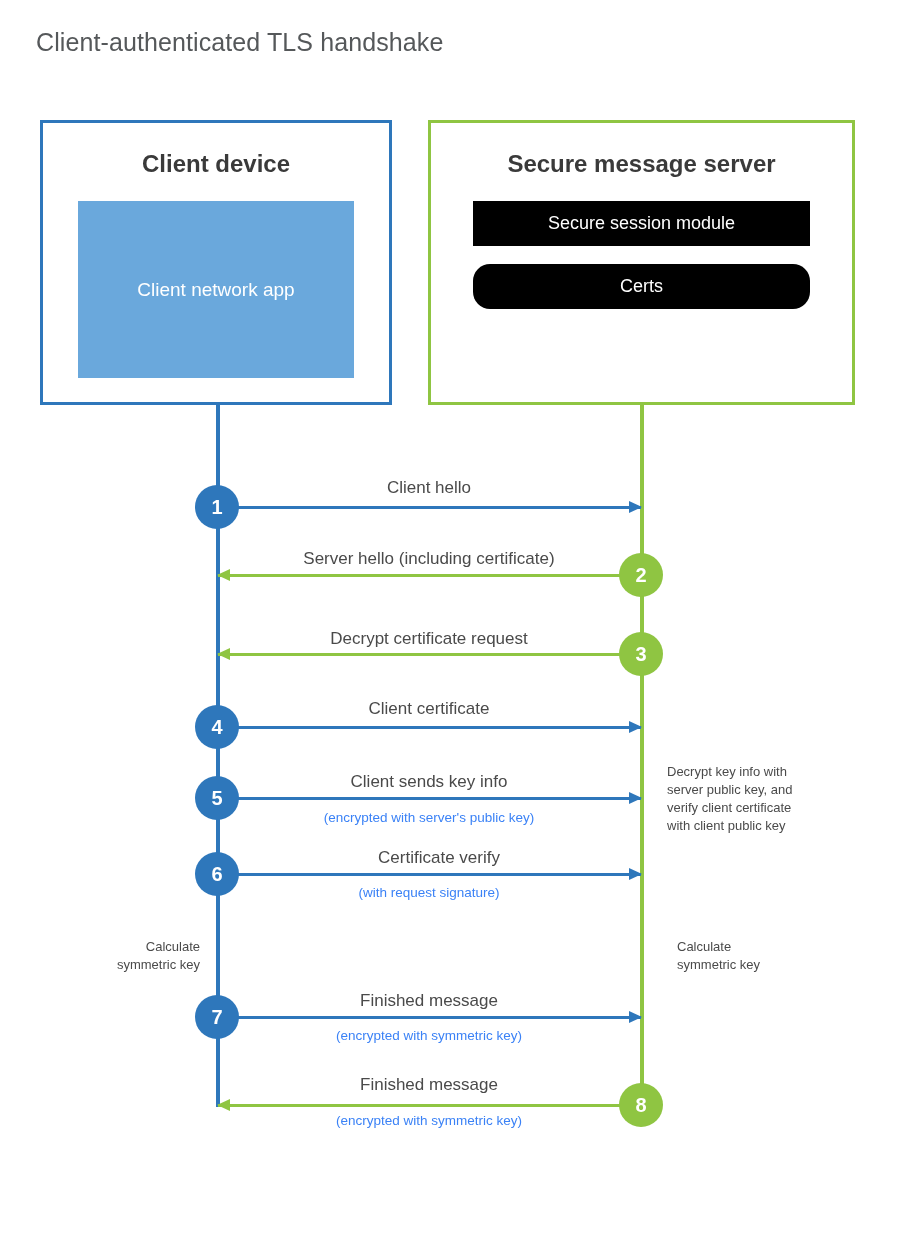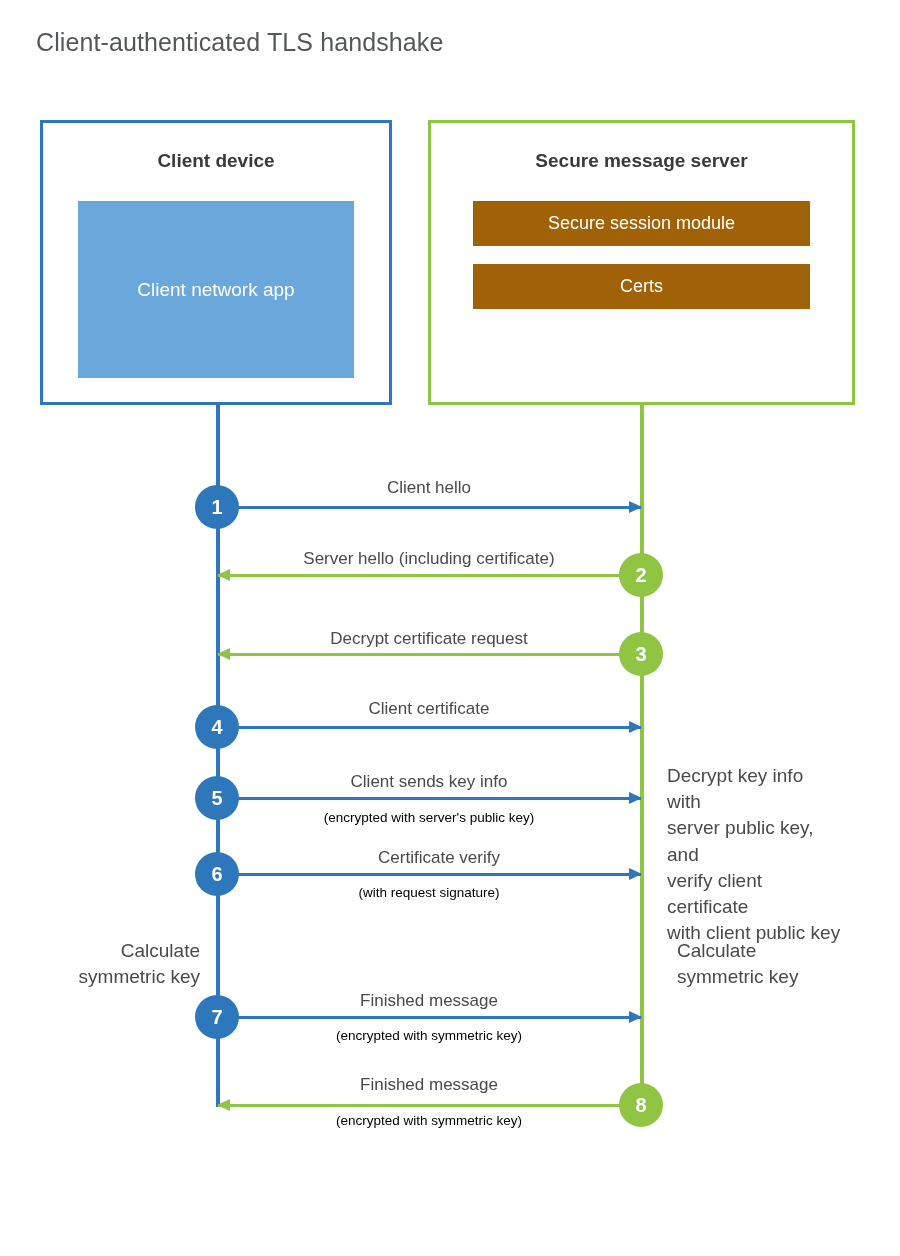--- a/index.html
+++ b/index.html
@@ -47,21 +47,21 @@
     width: 427px;
     height: 285px;
     border: 3px solid #8fc542;
   }
   .actor-title {
     position: absolute;
     left: 0;
     right: 0;
     top: 27px;
     text-align: center;
-    font-size: 19px;
+    font-size: 24px;
     font-weight: bold;
     color: #3a3a3a;
   }
 
   #client-app {
     position: absolute;
     left: 35px;
     top: 78px;
     width: 276px;
     height: 177px;
@@ -75,30 +75,30 @@
     line-height: 1.45;
     padding: 0 14px;
     box-sizing: border-box;
   }
 
   .server-bar {
     position: absolute;
     left: 42px;
     width: 337px;
     height: 45px;
-    background: #a16207;
+    background: #000000;
     color: #ffffff;
     font-size: 18px;
     display: flex;
     align-items: center;
     justify-content: center;
     box-sizing: border-box;
   }
   #server-bar-0 { top: 78px; }
-  #server-bar-1 { top: 141px; }
+  #server-bar-1 { top: 141px; border-radius: 17px; }
   #server-bar-2 { top: 204px; }
 
   
   .lifeline {
     position: absolute;
     width: 4px;
   }
   #client-lifeline {
     left: 216px;
     top: 403px;
@@ -158,27 +158,27 @@
     position: absolute;
     text-align: center;
     font-size: 17px;
     color: #4a4a4a;
     white-space: nowrap;
   }
   .msg-sublabel {
     position: absolute;
     text-align: center;
     font-size: 13.5px;
-    color: #000000;
+    color: #3b82f6;
     white-space: nowrap;
   }
 
   .side-note {
     position: absolute;
-    font-size: 19px;
+    font-size: 13px;
     line-height: 1.38;
     color: #4a4a4a;
   }
   .side-note.right-align { text-align: right; }
 </style>
 </head>
 <body>
 
 <div id="diagram-title">Client-authenticated TLS handshake</div>
 

